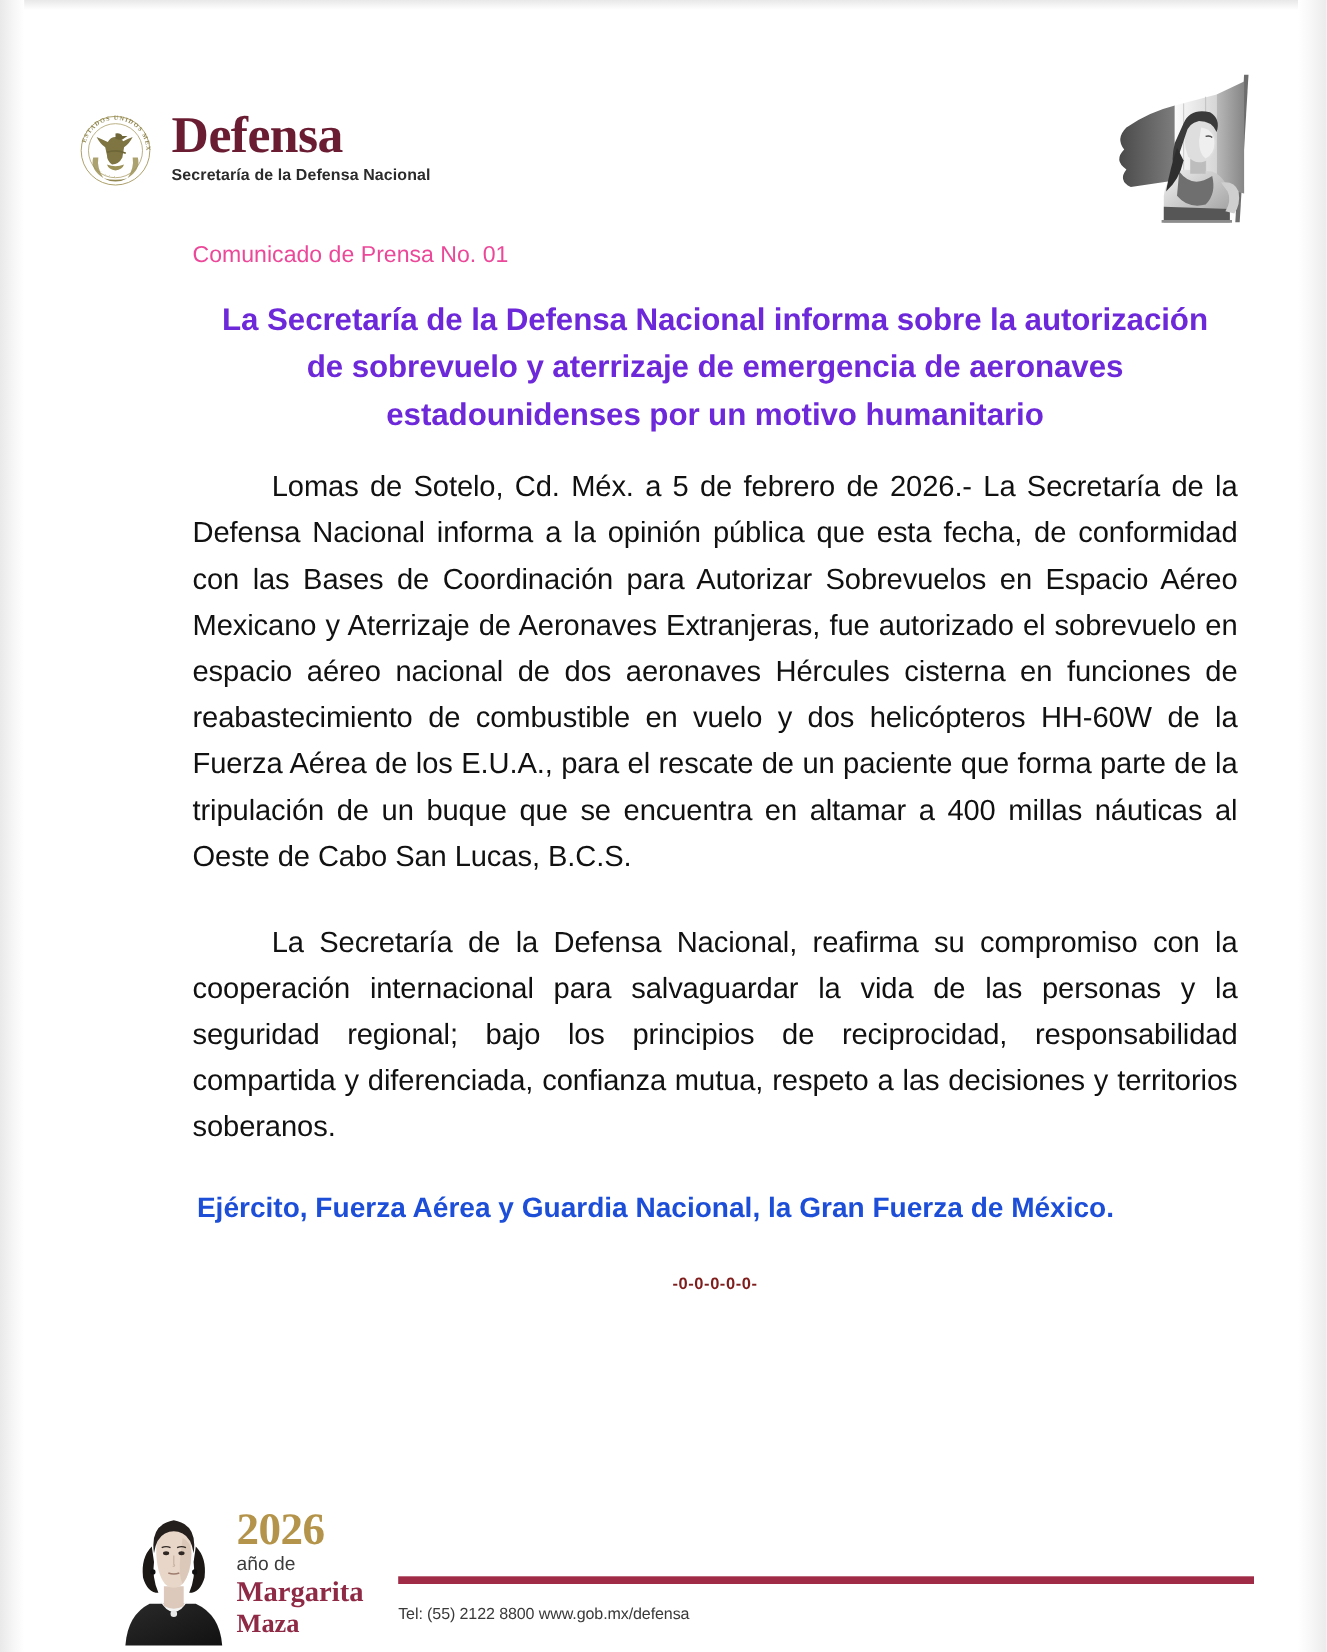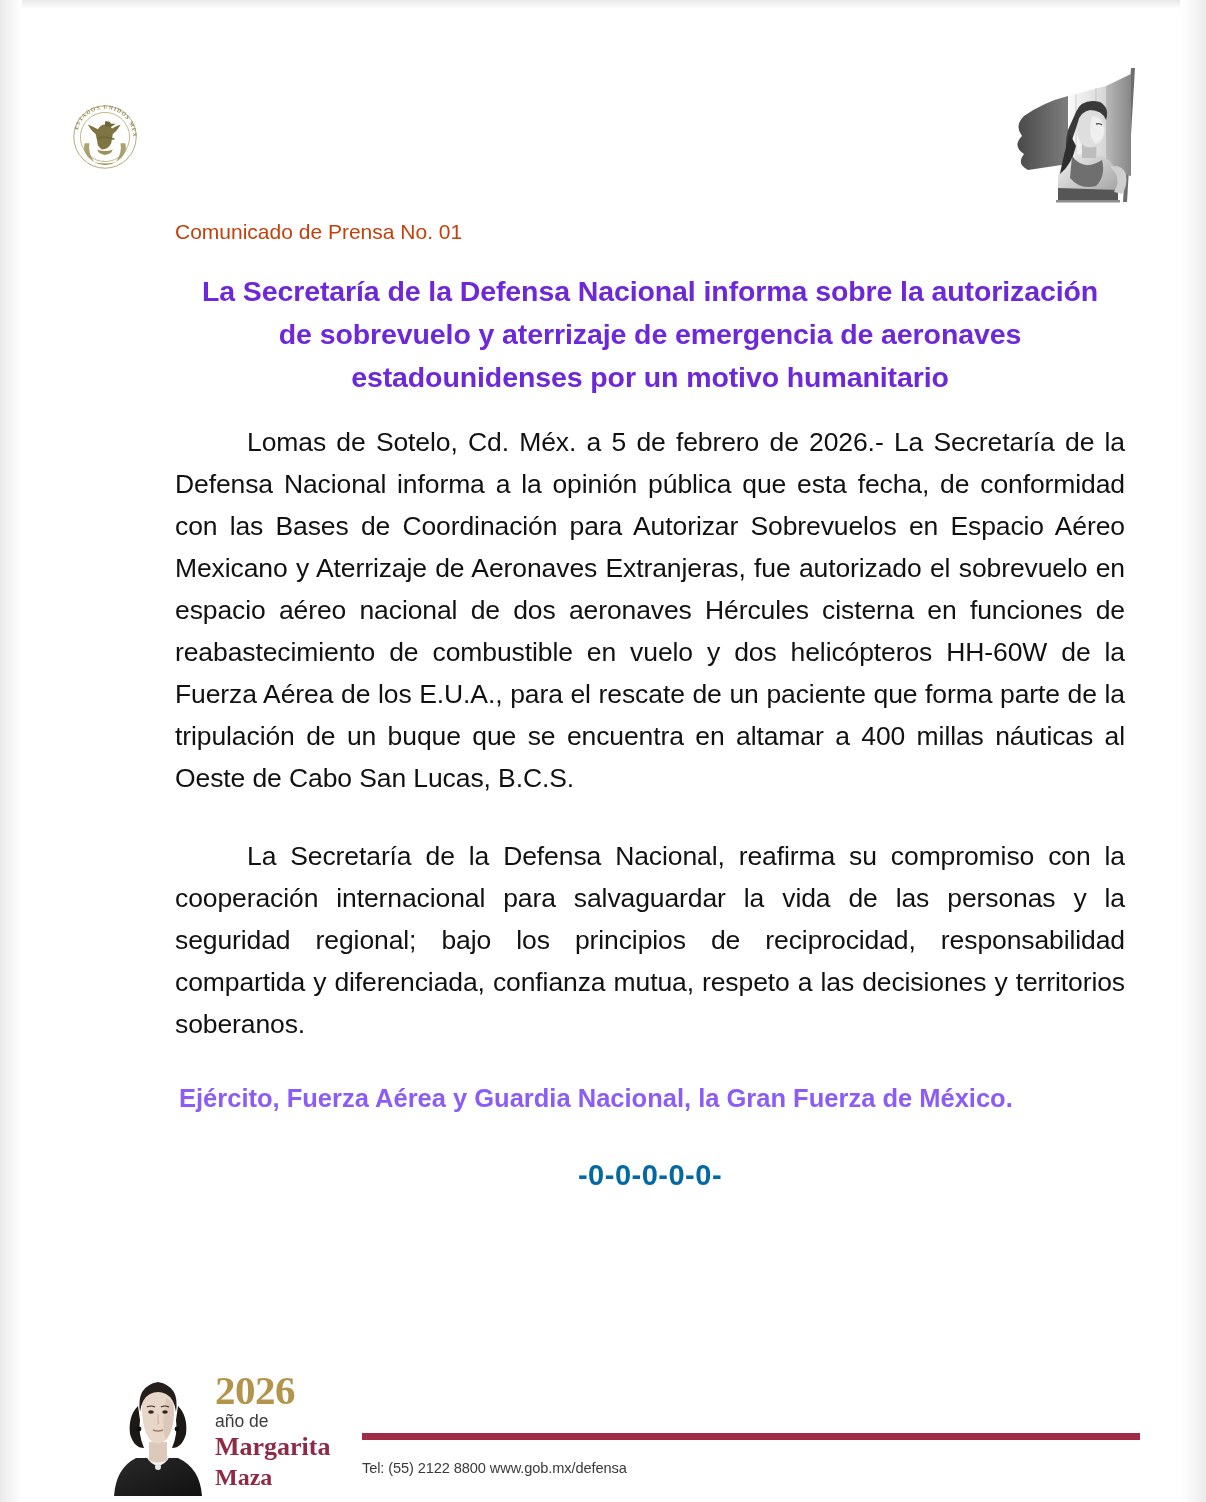--- a/index.html
+++ b/index.html
@@ -97,21 +97,21 @@
 
   
   .doc {
     position: absolute;
     left: 175px;
     top: 218px;
     width: 950px;
   }
   .comunicado {
     font-size: 21px;
-    color: #c2410c;
+    color: #ec4899;
     line-height: 28px;
     margin: 0 0 24px 0;
     font-weight: normal;
   }
   .doc-title {
     font-size: 28.5px;
     font-weight: bold;
     line-height: 43px;
     color: #6d28d9;
     text-align: center;
@@ -125,30 +125,30 @@
     color: #111111;
     text-align: justify;
     text-justify: inter-word;
     margin: 0 0 36px 0;
     text-indent: 72px;
     letter-spacing: -0.1px;
   }
   .closing {
     font-size: 25.5px;
     font-weight: bold;
-    color: #8b5cf6;
+    color: #1d4ed8;
     line-height: 34px;
     margin: 22px 0 0 0;
     text-align: left;
     padding-left: 4px;
   }
   .separator {
-    font-size: 29px;
-    font-weight: bold;
-    color: #0369a1;
+    font-size: 15px;
+    font-weight: bold;
+    color: #7f1d1d;
     text-align: center;
     margin: 44px 0 0 0;
     letter-spacing: 0.5px;
   }
 
   
   .footer {
     position: absolute;
     left: 0;
     bottom: 0;
@@ -255,20 +255,24 @@
 
         <path d="M50,34 Q56,34 59,39 Q64,36 70,34 Q66,42 60,46 L58,58 Q54,66 46,66 Q40,62 40,55 L38,46 Q32,42 28,34 Q35,37 41,40 Q44,34 50,34 Z" fill="#7E7542"></path>
 
         <path d="M50,30 Q56,29 58,33 L64,33 L58,37 Q54,38 50,36 Z" fill="#6E6638"></path>
 
         <path d="M40,52 Q50,48 62,53" stroke="#6E6638" stroke-width="2" fill="none"></path>
 
         <path d="M40,66 Q50,70 60,66 Q58,72 50,73 Q42,72 40,66 Z" fill="#9C9257"></path>
       </svg>
 
+      <div class="brand-text">
+        <div class="brand-title">Defensa</div>
+        <div class="brand-sub">Secretaría de la Defensa Nacional</div>
+      </div>
     </div>
 
     <svg class="flag-figure" viewBox="0 0 138 145">
       <defs>
         <linearGradient id="flagShadeA" x1="0" y1="0" x2="1" y2="0">
           <stop offset="0%" stop-color="#4a4a4a"></stop>
           <stop offset="100%" stop-color="#7d7d7d"></stop>
         </linearGradient>
         <linearGradient id="flagShadeB" x1="0" y1="0" x2="1" y2="0">
           <stop offset="0%" stop-color="#fbfbfb"></stop>

